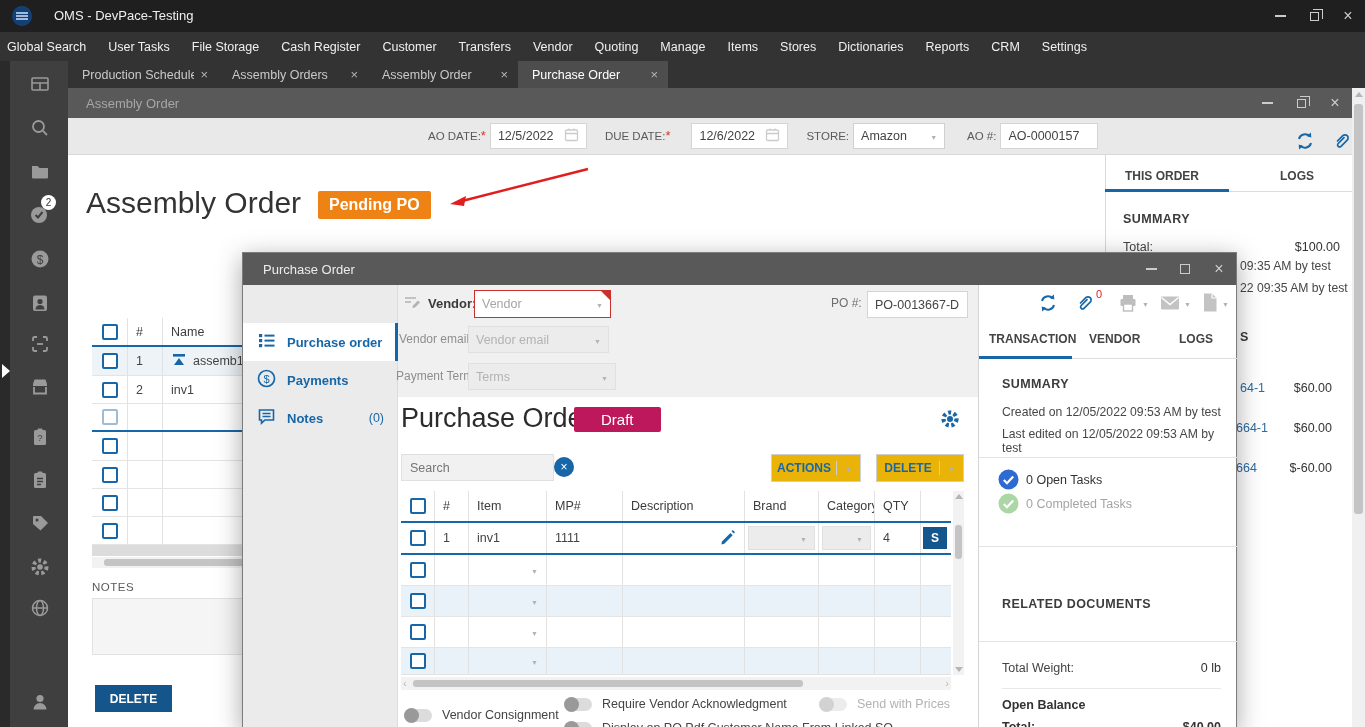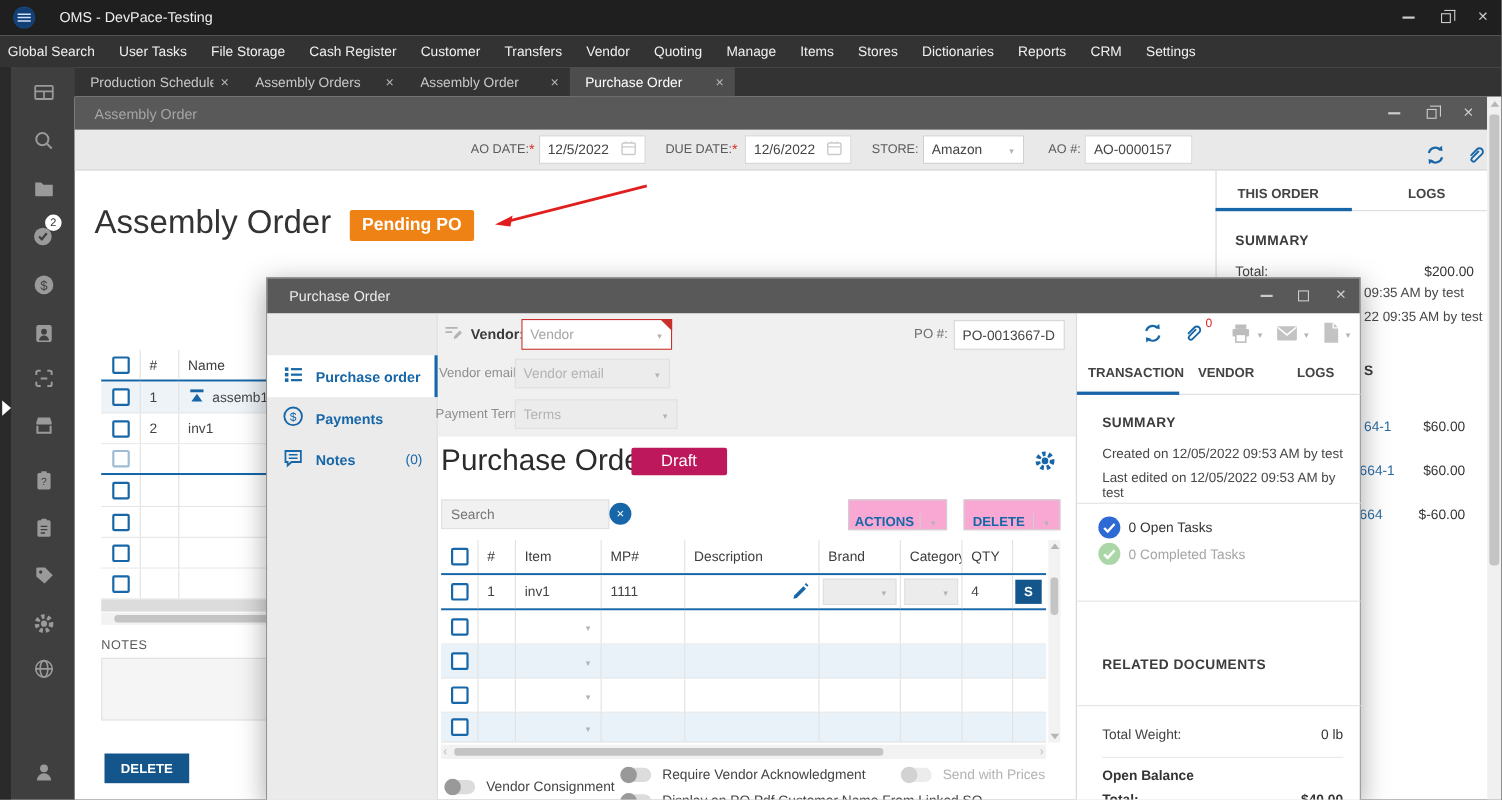--- a/index.html
+++ b/index.html
@@ -72,21 +72,21 @@
 
 .pomodal{left:242px;top:252px;width:995px;height:478px;background:#fff;border:1px solid #7c7c7c;box-shadow:0 6px 24px rgba(0,0,0,.35)}
 .potitle{left:0;top:0;width:993px;height:32px;background:#595959;color:#ececec;display:flex;align-items:center;padding-left:20px;font-size:13px}
 .ponav{left:0;top:32px;width:155px;height:444px;background:#ebebeb;border-right:1px solid #dcdcdc}
 .navitem{position:absolute;left:0;width:155px;height:38px;display:flex;align-items:center;padding-left:14px;color:#1767a8;font-size:13px}
 .navitem.active{background:#fff}
 .navitem.active::after{content:"";position:absolute;right:0;top:0;width:3px;height:38px;background:#1767a8}
 .navlbl{margin-left:11px;font-weight:bold}
 .formband{left:155px;top:32px;width:580px;height:112px;background:#f0f0f0}
 .porp{left:735px;top:32px;width:258px;height:444px;background:#fff;border-left:1px solid #d5d5d5}
-.btnsplit{display:flex;align-items:flex-end;background:#f9a8d4;border:1px solid #cfcfcf;color:#1767a8;font-size:12px;font-weight:bold}
+.btnsplit{display:flex;align-items:center;background:#eab308;border:1px solid #cfcfcf;color:#1767a8;font-size:12px;font-weight:bold}
 .btnsplit .main{display:flex;align-items:center;justify-content:center;flex:1}
 .btnsplit .arr{width:24px;display:flex;align-items:center;justify-content:center;border-left:1px solid #cfcfcf}
 .bluebtn{background:#14568c;color:#fff;display:flex;align-items:center;justify-content:center;font-weight:bold}
 .gbadge{background:#be185d;color:#fff;font-size:15px;padding:4px 27px;border-radius:2px}
 .tinytri-up{width:0;height:0;border-left:4px solid transparent;border-right:4px solid transparent;border-bottom:5px solid #b5b5b5}
 .tinytri-dn{width:0;height:0;border-left:4px solid transparent;border-right:4px solid transparent;border-top:5px solid #b5b5b5}
 .alt{background:#e9f2f9}
 </style>
 </head>
 <body>
@@ -254,21 +254,21 @@
         <span class="req">*</span>
       <div class="inp" style="width:97px;height:26px;margin-left:4px">
         <span>12/5/2022</span>
         <span style="margin-left:auto"><svg width="15" height="15">
               <rect x="1.5" y="3" width="12" height="10.5" rx="1.2" fill="none" stroke="#cbcbcb" stroke-width="1.3"></rect>
               <path d="M1.5 6.5h12M5 3V1.6M10 3V1.6" stroke="#cbcbcb" stroke-width="1.3"></path>
             </svg></span>
       </div>
       <span class="lbl" style="margin-left:18px"><span>DUE DATE:</span></span>
         <span class="req">*</span>
-      <div class="inp" style="width:97px;height:26px;margin-left:7px">
+      <div class="inp" style="width:97px;height:26px;margin-left:21px">
         <span>12/6/2022</span>
         <span style="margin-left:auto"><svg width="15" height="15">
               <rect x="1.5" y="3" width="12" height="10.5" rx="1.2" fill="none" stroke="#cbcbcb" stroke-width="1.3"></rect>
               <path d="M1.5 6.5h12M5 3V1.6M10 3V1.6" stroke="#cbcbcb" stroke-width="1.3"></path>
             </svg></span>
       </div>
       <span class="lbl" style="margin-left:18px">STORE:</span>
       <div class="dd" style="width:92px;height:26px;margin-left:4px">
         <span>Amazon</span>
           <span class="car"></span>
@@ -291,21 +291,21 @@
           <path d="M6.5 11l5.3-5.3a3.1 3.1 0 0 1 4.4 4.4l-6.4 6.4a2 2 0 0 1-2.8-2.8l6-6" fill="none" stroke="#1767a8" stroke-width="1.7" stroke-linecap="round"></path>
         </svg></div>
 
     <div class="abs" style="left:1037px;top:67px;width:1px;height:572px;background:#d8d8d8"></div>
     <div class="abs rptab" style="left:1057px;top:81px"><span>THIS ORDER</span></div>
     <div class="abs rptab" style="left:1212px;top:81px"><span>LOGS</span></div>
     <div class="abs" style="left:1037px;top:103px;width:247px;height:1px;background:#ddd"></div>
     <div class="abs" style="left:1037px;top:101px;width:124px;height:3px;background:#1767a8"></div>
     <div class="abs secthead" style="left:1055px;top:124px">SUMMARY</div>
     <div class="abs" style="left:1055px;top:152px;font-size:12.5px;color:#444">Total:</div>
-    <div class="abs" style="left:1172px;top:152px;width:100px;text-align:right;font-size:12.5px;color:#333">$200.00</div>
+    <div class="abs" style="left:1172px;top:152px;width:100px;text-align:right;font-size:12.5px;color:#333">$100.00</div>
     <div class="abs" style="left:1172px;top:171px;font-size:12.2px;color:#474747">09:35 AM by test</div>
     <div class="abs" style="left:1172px;top:193px;font-size:12.2px;color:#474747">22 09:35 AM by test</div>
     <div class="abs secthead" style="left:1172px;top:242px">S</div>
     <div class="abs link" style="left:1172px;top:293px">64-1</div>
     <div class="abs" style="left:1180px;top:293px;width:84px;text-align:right;color:#333;font-size:12.5px">$60.00</div>
     <div class="abs link" style="left:1168px;top:333px">664-1</div>
     <div class="abs" style="left:1180px;top:333px;width:84px;text-align:right;color:#333;font-size:12.5px">$60.00</div>
     <div class="abs link" style="left:1168px;top:373px">664</div>
     <div class="abs" style="left:1174px;top:373px;width:90px;text-align:right;color:#333;font-size:12.5px">$-60.00</div>
 

